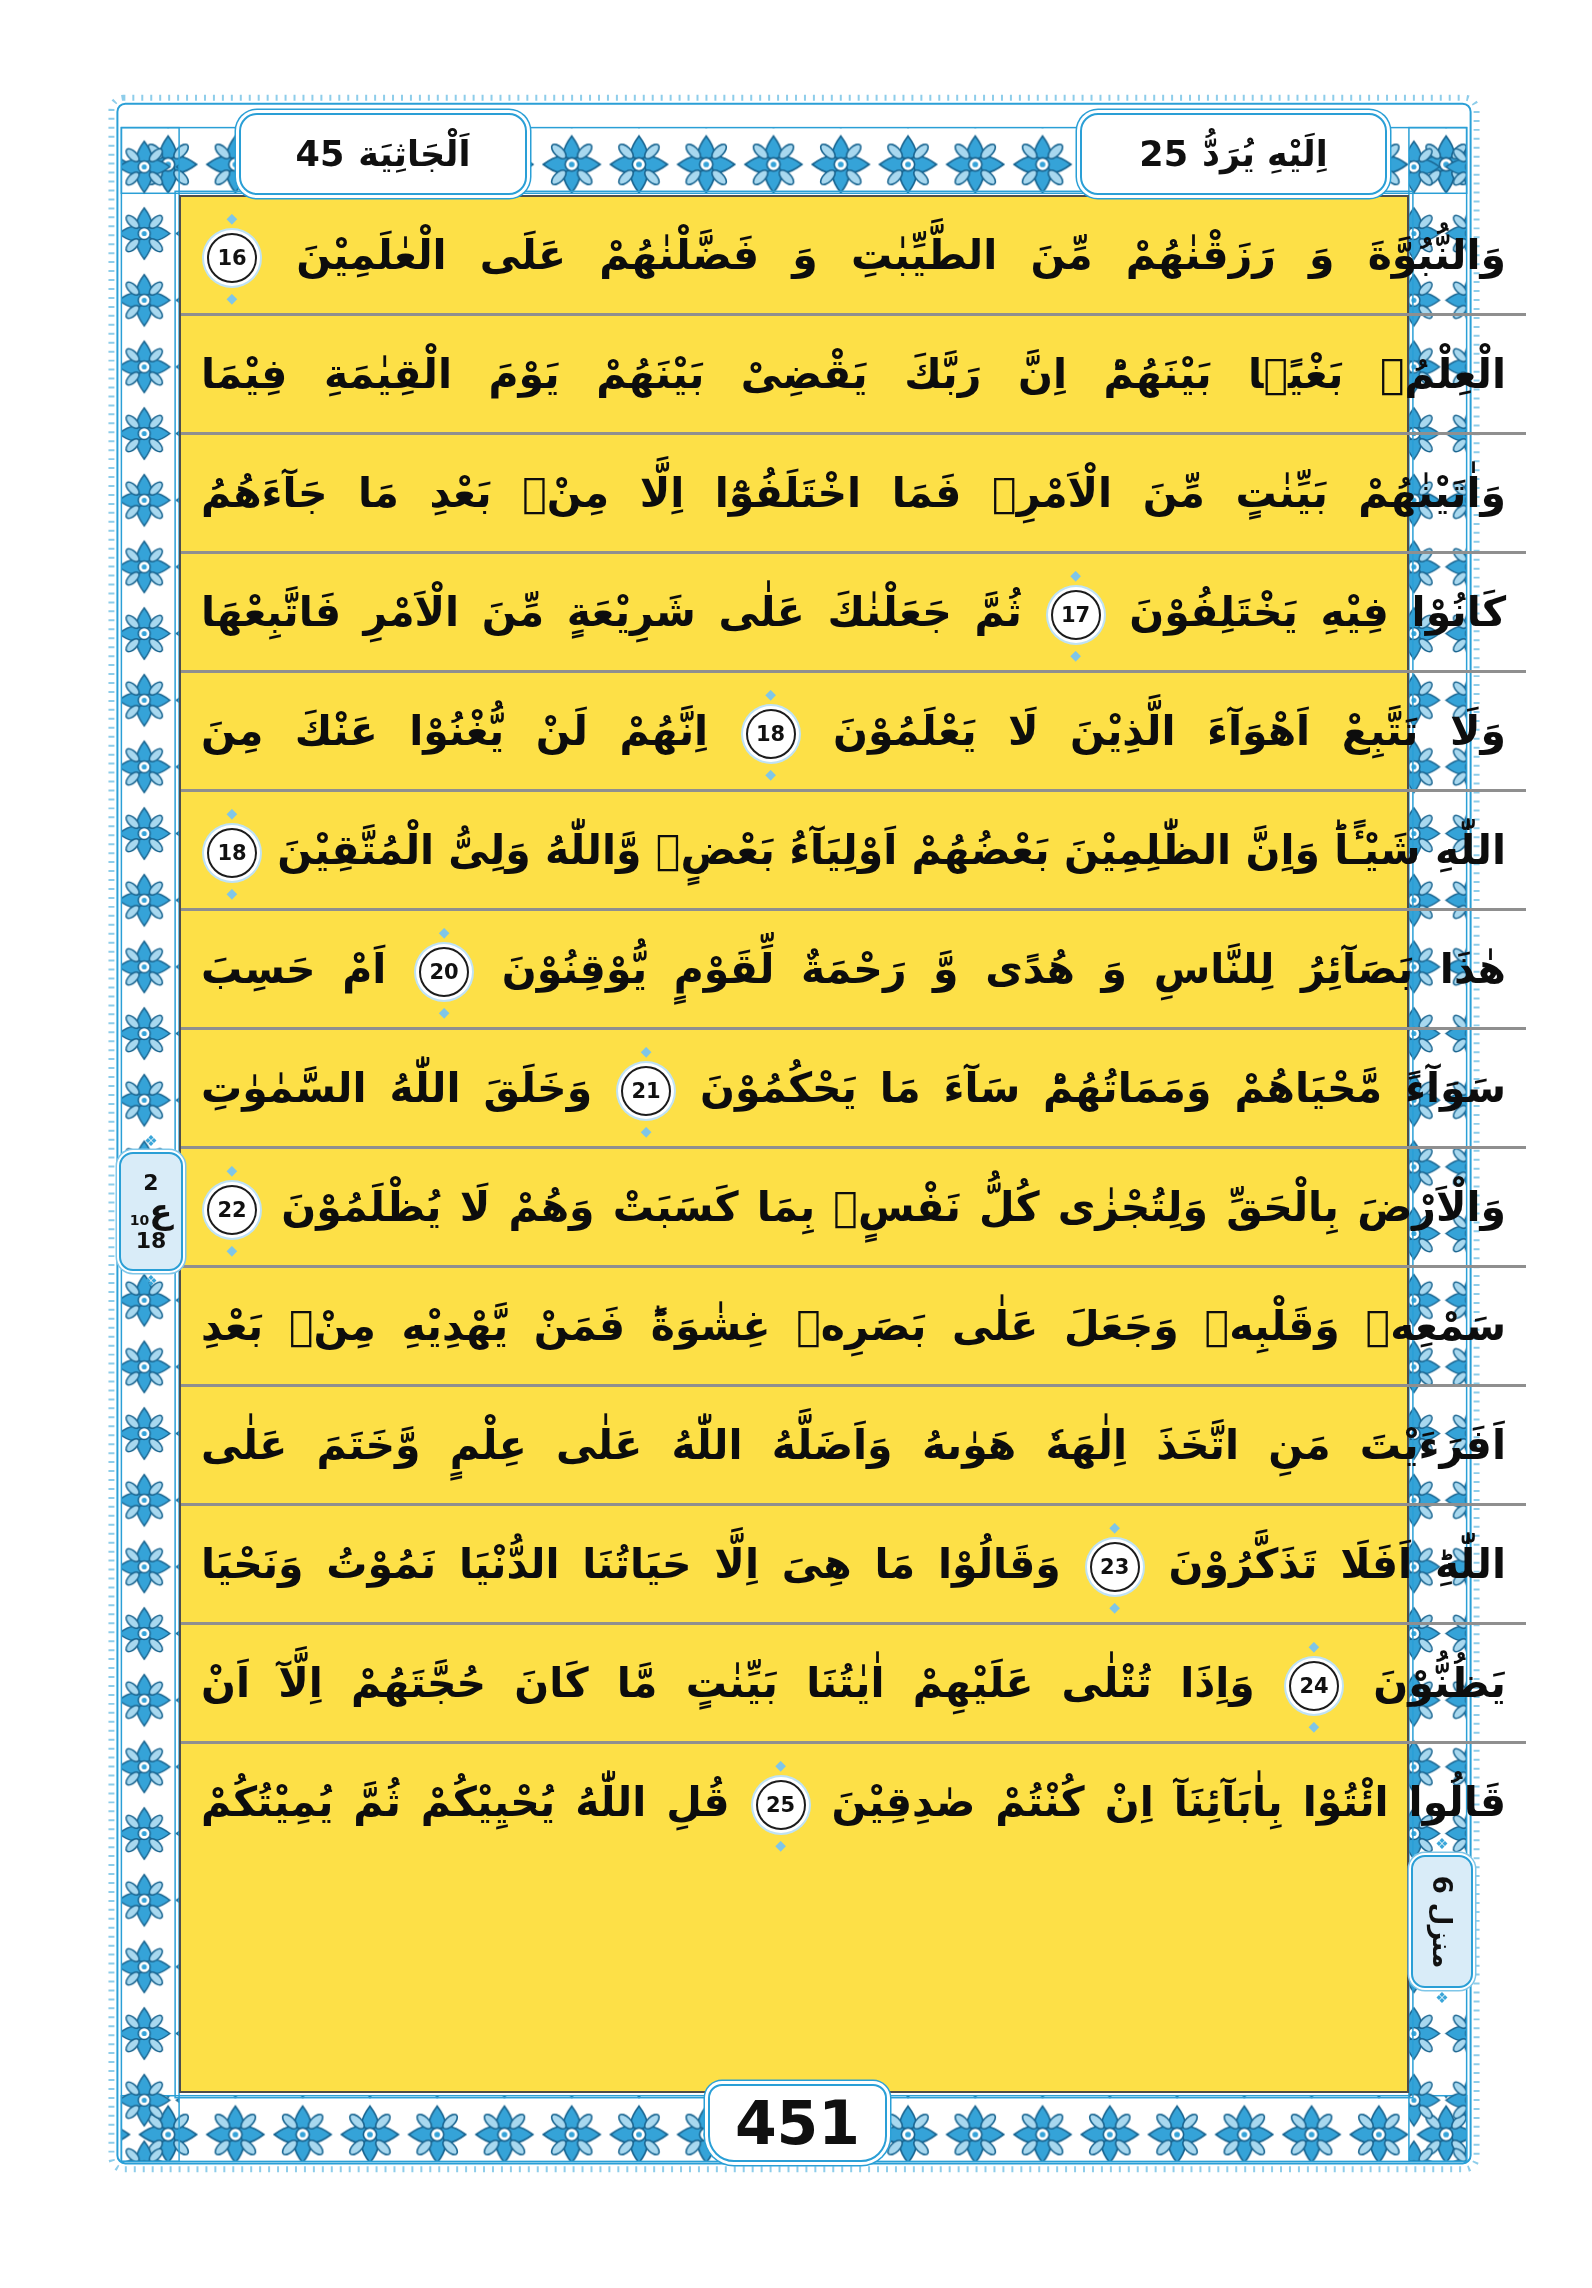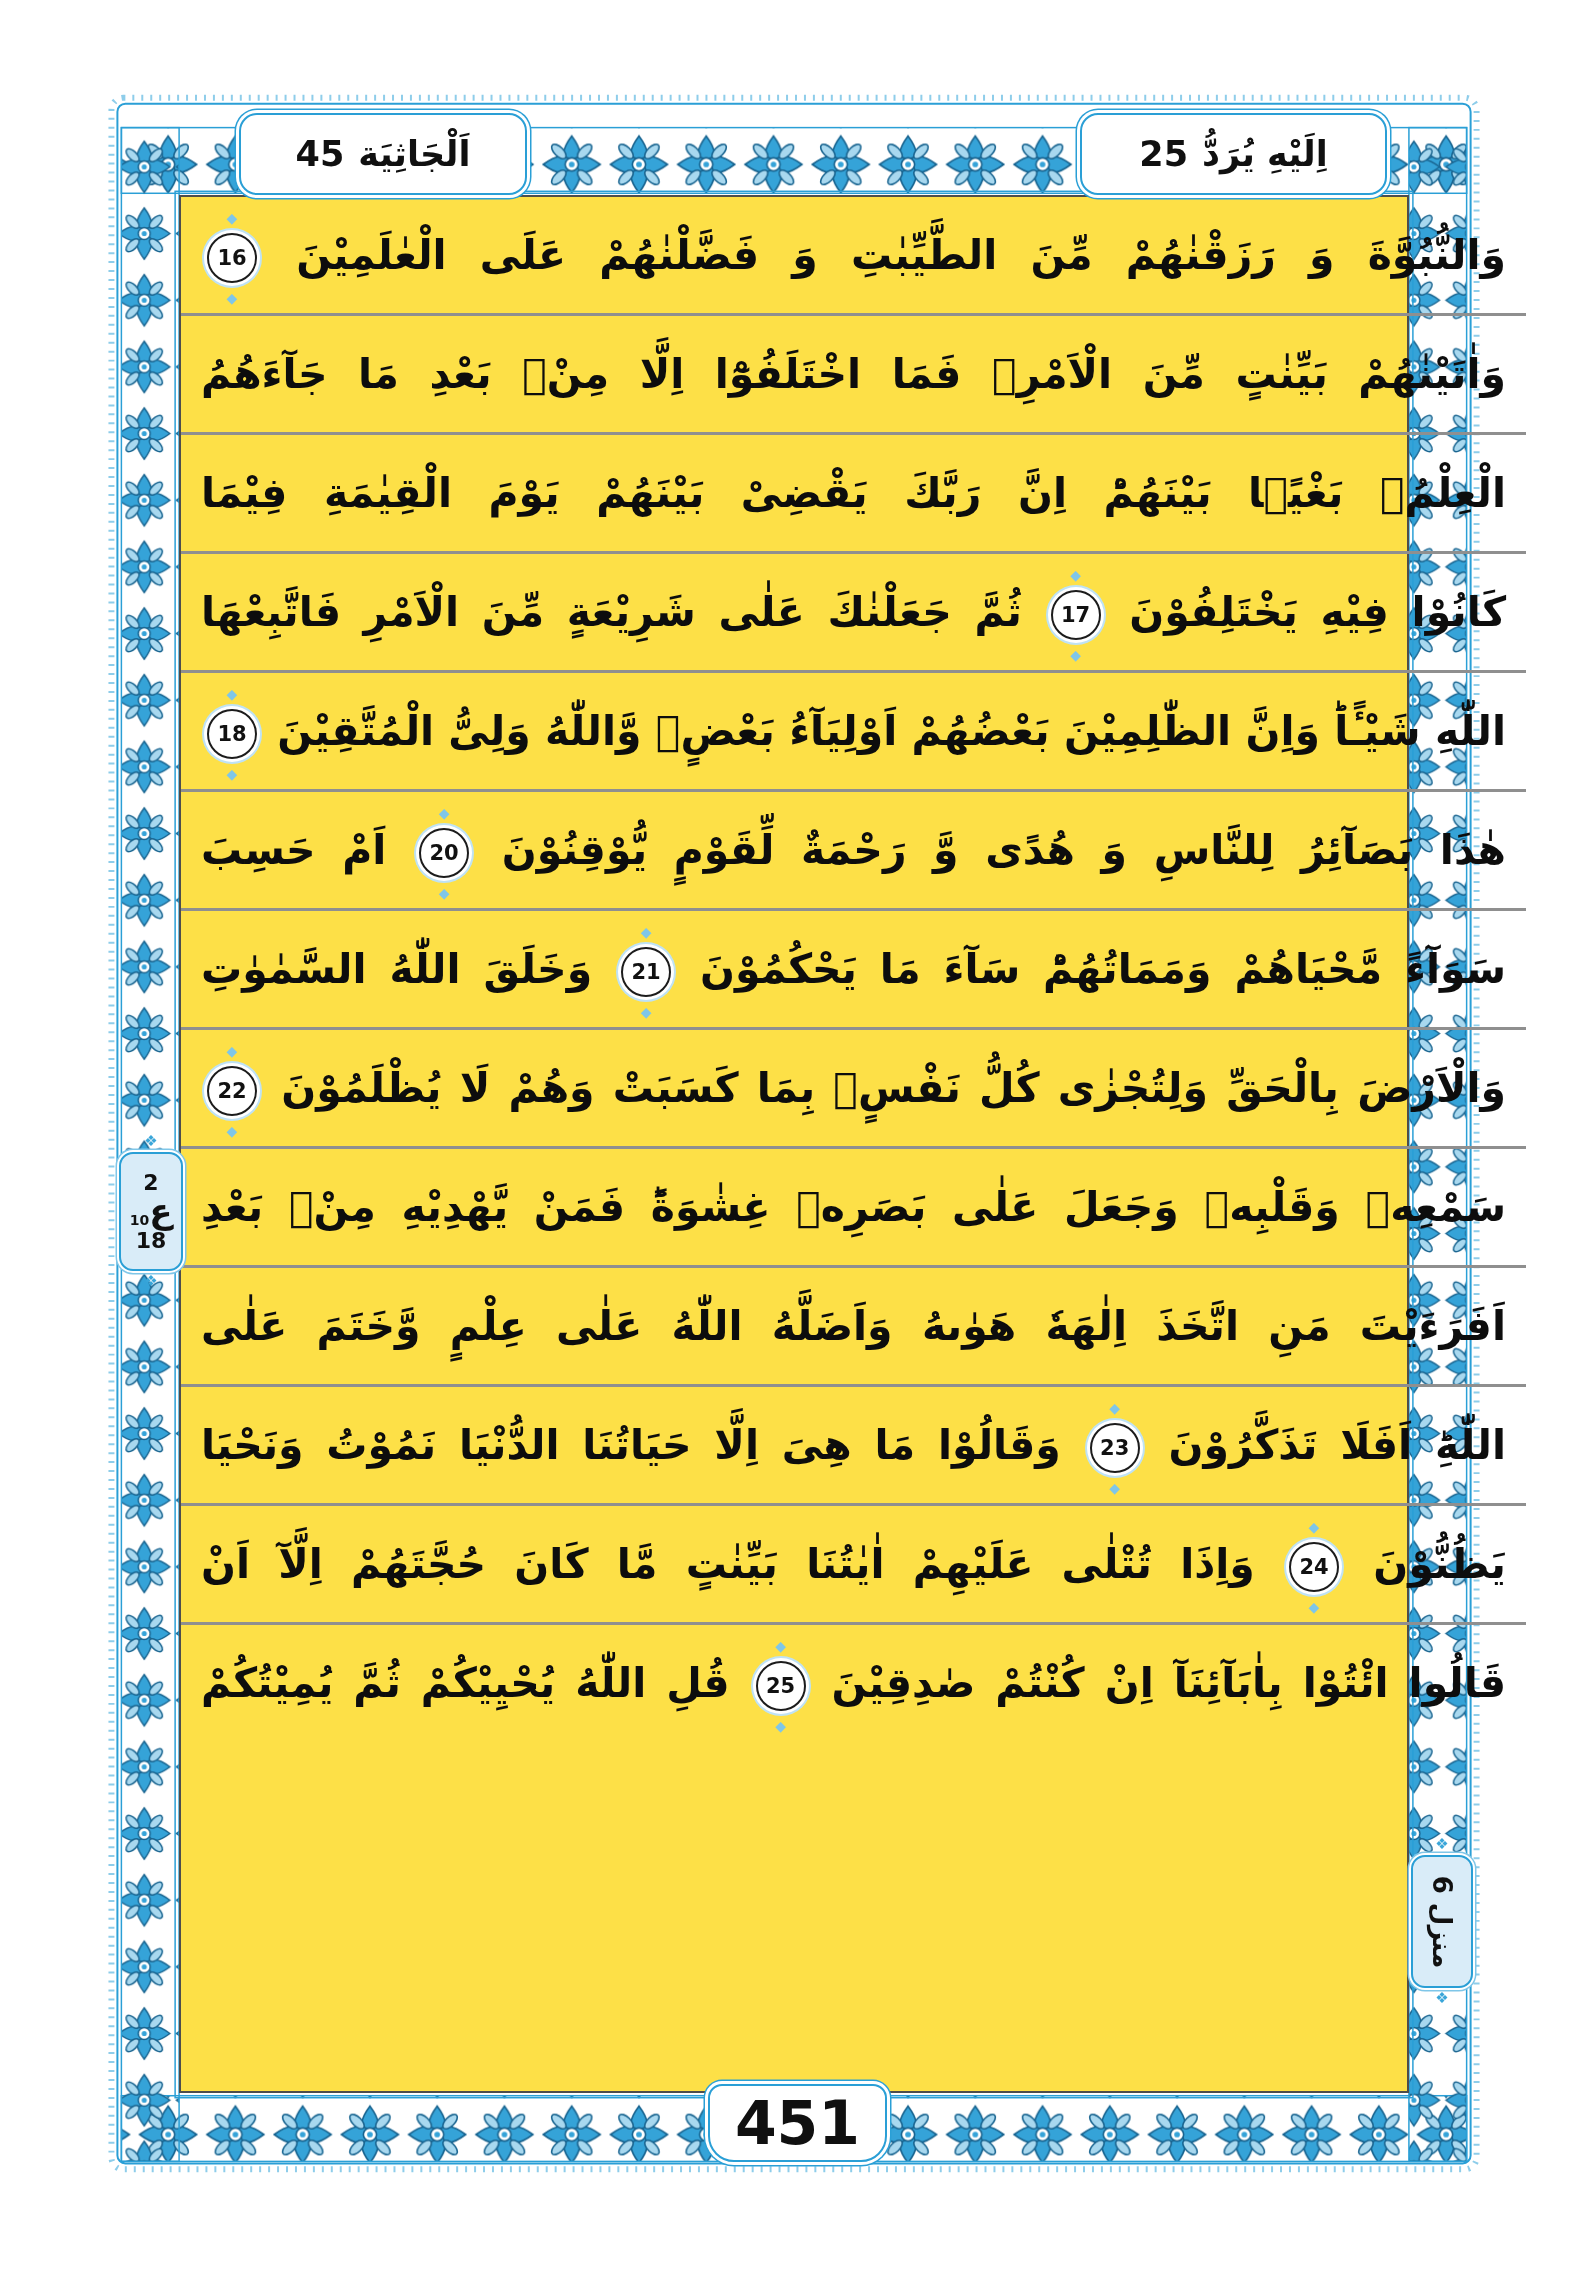--- a/index.html
+++ b/index.html
@@ -117,23 +117,24 @@
     <span>اَلْجَاثِيَة</span>
     <span>45</span>
   </div>
   <div class="cartouche title-right">
     <span>اِلَيْهِ يُرَدُّ</span>
     <span>25</span>
   </div>
 
   <div class="text-area">
       <div class="qline"><span class="qtext">وَالنُّبُوَّةَ وَ رَزَقْنٰهُمْ مِّنَ الطَّيِّبٰتِ وَ فَضَّلْنٰهُمْ عَلَى الْعٰلَمِيْنَ</span> <span class="vmark">16</span></div>
+      <div class="qline"><span class="qtext">الْعِلْمُۙ بَغْيًۢا بَيْنَهُمْؕ اِنَّ رَبَّكَ يَقْضِىْ بَيْنَهُمْ يَوْمَ الْقِيٰمَةِ فِيْمَا</span></div>
       <div class="qline"><span class="qtext">وَاٰتَيْنٰهُمْ بَيِّنٰتٍ مِّنَ الْاَمْرِۚ فَمَا اخْتَلَفُوْٓا اِلَّا مِنْۢ بَعْدِ مَا جَآءَهُمُ</span></div>
-      <div class="qline"><span class="qtext">الْعِلْمُۙ بَغْيًۢا بَيْنَهُمْؕ اِنَّ رَبَّكَ يَقْضِىْ بَيْنَهُمْ يَوْمَ الْقِيٰمَةِ فِيْمَا</span></div>
       <div class="qline"><span class="qtext">كَانُوْا فِيْهِ يَخْتَلِفُوْنَ</span> <span class="vmark">17</span> <span class="qtext">ثُمَّ جَعَلْنٰكَ عَلٰى شَرِيْعَةٍ مِّنَ الْاَمْرِ فَاتَّبِعْهَا</span></div>
+      <div class="qline"><span class="qtext">وَلَا تَتَّبِعْ اَهْوَآءَ الَّذِيْنَ لَا يَعْلَمُوْنَ</span> <span class="vmark">18</span> <span class="qtext">اِنَّهُمْ لَنْ يُّغْنُوْا عَنْكَ مِنَ</span></div>
       <div class="qline"><span class="qtext">اللّٰهِ شَيْـًٔاؕ وَاِنَّ الظّٰلِمِيْنَ بَعْضُهُمْ اَوْلِيَآءُ بَعْضٍۚ وَّاللّٰهُ وَلِىُّ الْمُتَّقِيْنَ</span> <span class="vmark">18</span></div>
       <div class="qline"><span class="qtext">هٰذَا بَصَآئِرُ لِلنَّاسِ وَ هُدًى وَّ رَحْمَةٌ لِّقَوْمٍ يُّوْقِنُوْنَ</span> <span class="vmark">20</span> <span class="qtext">اَمْ حَسِبَ</span></div>
       <div class="qline"><span class="qtext">سَوَآءً مَّحْيَاهُمْ وَمَمَاتُهُمْؕ سَآءَ مَا يَحْكُمُوْنَ</span> <span class="vmark">21</span> <span class="qtext">وَخَلَقَ اللّٰهُ السَّمٰوٰتِ</span></div>
       <div class="qline"><span class="qtext">وَالْاَرْضَ بِالْحَقِّ وَلِتُجْزٰى كُلُّ نَفْسٍۢ بِمَا كَسَبَتْ وَهُمْ لَا يُظْلَمُوْنَ</span> <span class="vmark">22</span></div>
       <div class="qline"><span class="qtext">سَمْعِهٖ وَقَلْبِهٖ وَجَعَلَ عَلٰى بَصَرِهٖ غِشٰوَةًؕ فَمَنْ يَّهْدِيْهِ مِنْۢ بَعْدِ</span></div>
       <div class="qline"><span class="qtext">اَفَرَءَيْتَ مَنِ اتَّخَذَ اِلٰهَهٗ هَوٰىهُ وَاَضَلَّهُ اللّٰهُ عَلٰى عِلْمٍ وَّخَتَمَ عَلٰى</span></div>
       <div class="qline"><span class="qtext">اللّٰهِؕ اَفَلَا تَذَكَّرُوْنَ</span> <span class="vmark">23</span> <span class="qtext">وَقَالُوْا مَا هِىَ اِلَّا حَيَاتُنَا الدُّنْيَا نَمُوْتُ وَنَحْيَا</span></div>
       <div class="qline"><span class="qtext">يَظُنُّوْنَ</span> <span class="vmark">24</span> <span class="qtext">وَاِذَا تُتْلٰى عَلَيْهِمْ اٰيٰتُنَا بَيِّنٰتٍ مَّا كَانَ حُجَّتَهُمْ اِلَّآ اَنْ</span></div>
       <div class="qline"><span class="qtext">قَالُوا ائْتُوْا بِاٰبَآئِنَآ اِنْ كُنْتُمْ صٰدِقِيْنَ</span> <span class="vmark">25</span> <span class="qtext">قُلِ اللّٰهُ يُحْيِيْكُمْ ثُمَّ يُمِيْتُكُمْ</span></div>
     </div>

